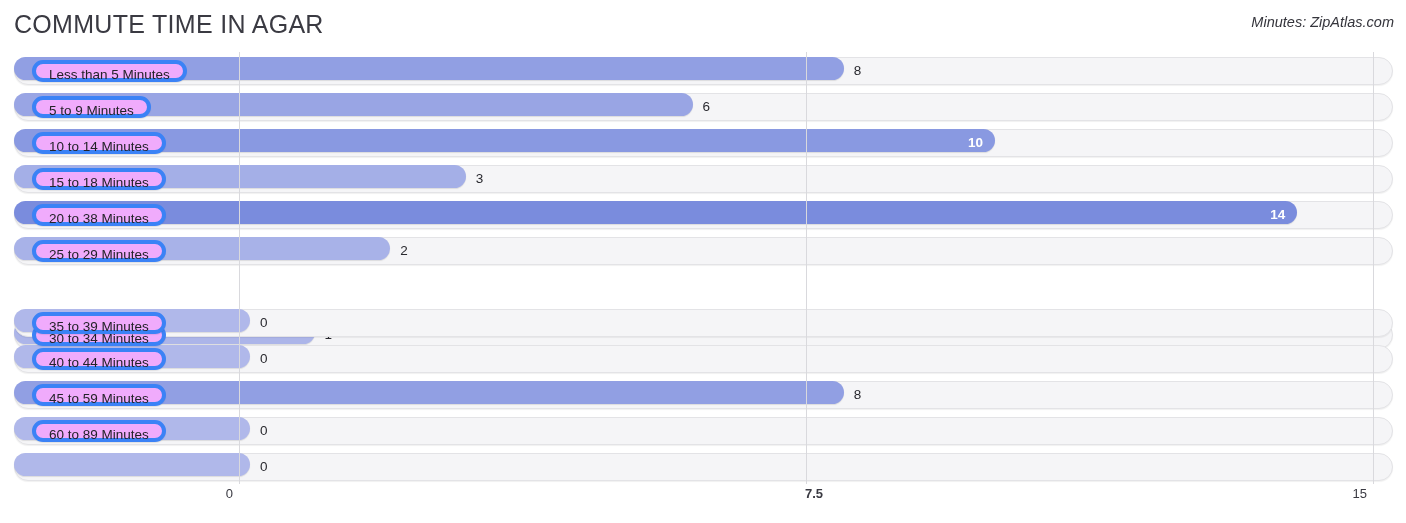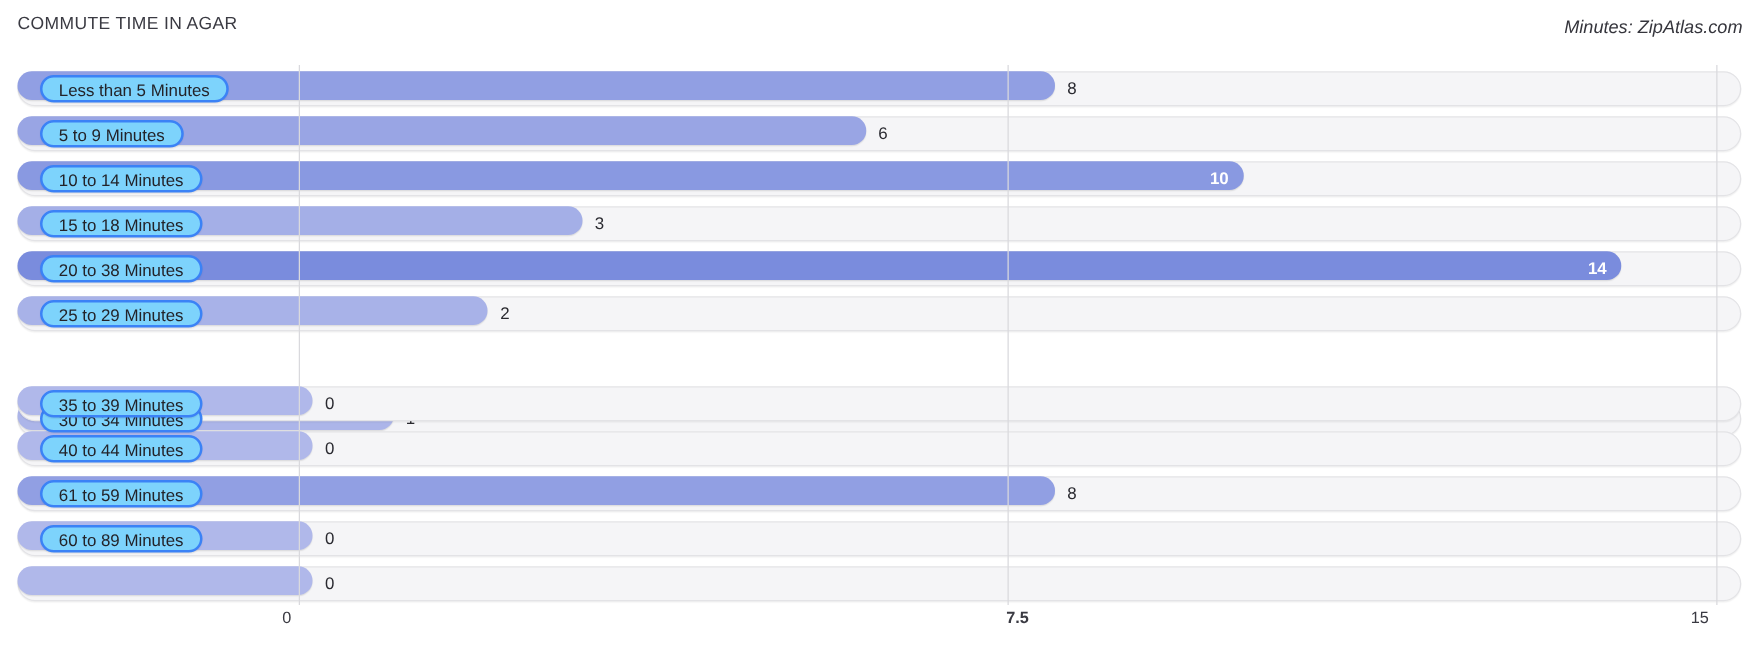--- a/index.html
+++ b/index.html
@@ -13,21 +13,21 @@
     width: 1406px;
     height: 523px;
     background: #ffffff;
     overflow: hidden;
   }
 
   
   #chart-title {
     position: absolute;
     left: 14px; top: 10px;
-    font-size: 14px;
+    font-size: 25px;
     letter-spacing: 0.3px;
     color: #3a3a42;
     font-weight: 400;
     white-space: nowrap;
   }
   #source-label {
     position: absolute;
     right: 12px; top: 14px;
     font-size: 14.5px;
     font-style: italic;
@@ -95,22 +95,22 @@
     font-size: 13.5px;
     color: #2a2a30;
     white-space: nowrap;
   }
   .label-pill {
     position: absolute;
     left: 18px; top: 3px;
     height: 22px;
     line-height: 21px;
     padding: 0 13px;
-    background: #7dd3fc;
-    border: 2px solid #3b82f6;
+    background: #f0abfc;
+    border: 4px solid #3b82f6;
     border-radius: 11px;
     font-size: 13.5px;
     color: #232329;
     white-space: nowrap;
     box-shadow: 0 1px 1px rgba(0,0,0,0.08);
     z-index: 4;
   }
 
   
   #axis {
@@ -194,21 +194,21 @@
         </div>
         <div class="row" style="top: 293px;">
           <div class="track"></div>
           <div class="bar" style="width: 236px; background: rgb(176, 184, 234);"></div>
           <div class="label-pill">40 to 44 Minutes</div>
           <div class="bar-value-out" style="left: 246px;">0</div>
         </div>
         <div class="row" style="top: 329px;">
           <div class="track"></div>
           <div class="bar" style="width: 829.8px; background: rgb(145, 159, 227);"></div>
-          <div class="label-pill">61 to 59 Minutes</div>
+          <div class="label-pill">45 to 59 Minutes</div>
           <div class="bar-value-out" style="left: 839.8px;">8</div>
         </div>
         <div class="row" style="top: 365px;">
           <div class="track"></div>
           <div class="bar" style="width: 236px; background: rgb(176, 184, 234);"></div>
           <div class="label-pill">60 to 89 Minutes</div>
           <div class="bar-value-out" style="left: 246px;">0</div>
         </div>
         <div class="row" style="top: 401px;">
           <div class="track"></div>

